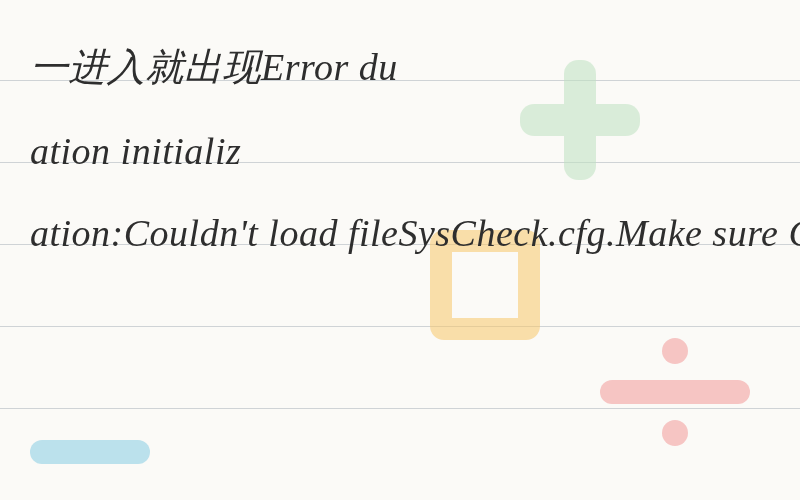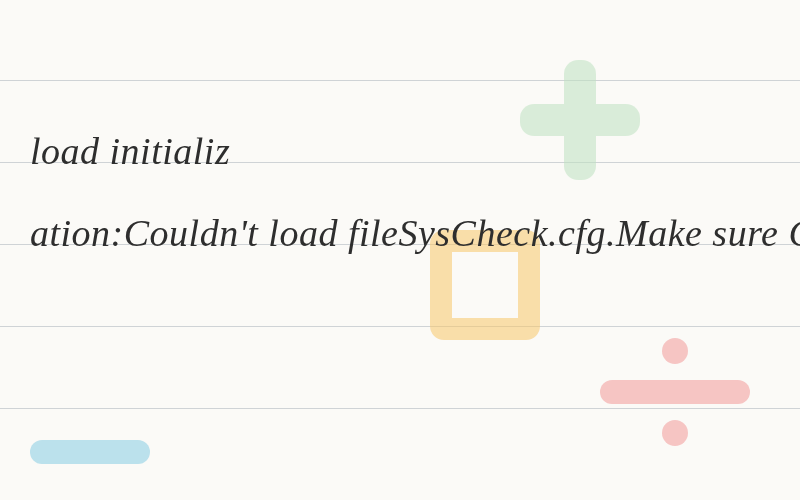--- a/index.html
+++ b/index.html
@@ -117,19 +117,20 @@
 
     <div class="shape plus"></div>
     <div class="shape square"></div>
     <div class="shape divide">
       <div class="dot top"></div>
       <div class="bar"></div>
       <div class="dot bot"></div>
     </div>
     <div class="minus"></div>
 
-    <div class="handwriting l2">load initializ</div>
+    <div class="handwriting l1">一进入就出现Error du</div>
+    <div class="handwriting l2">ation initializ</div>
     <div class="handwriting l3">ation:Couldn't load fileSysCheck.cfg.Make sure Cal</div>
     <div class="handwriting l4"></div>
     <div class="handwriting l5"></div>
 
   </div>
 </div>
 
 </body></html>

